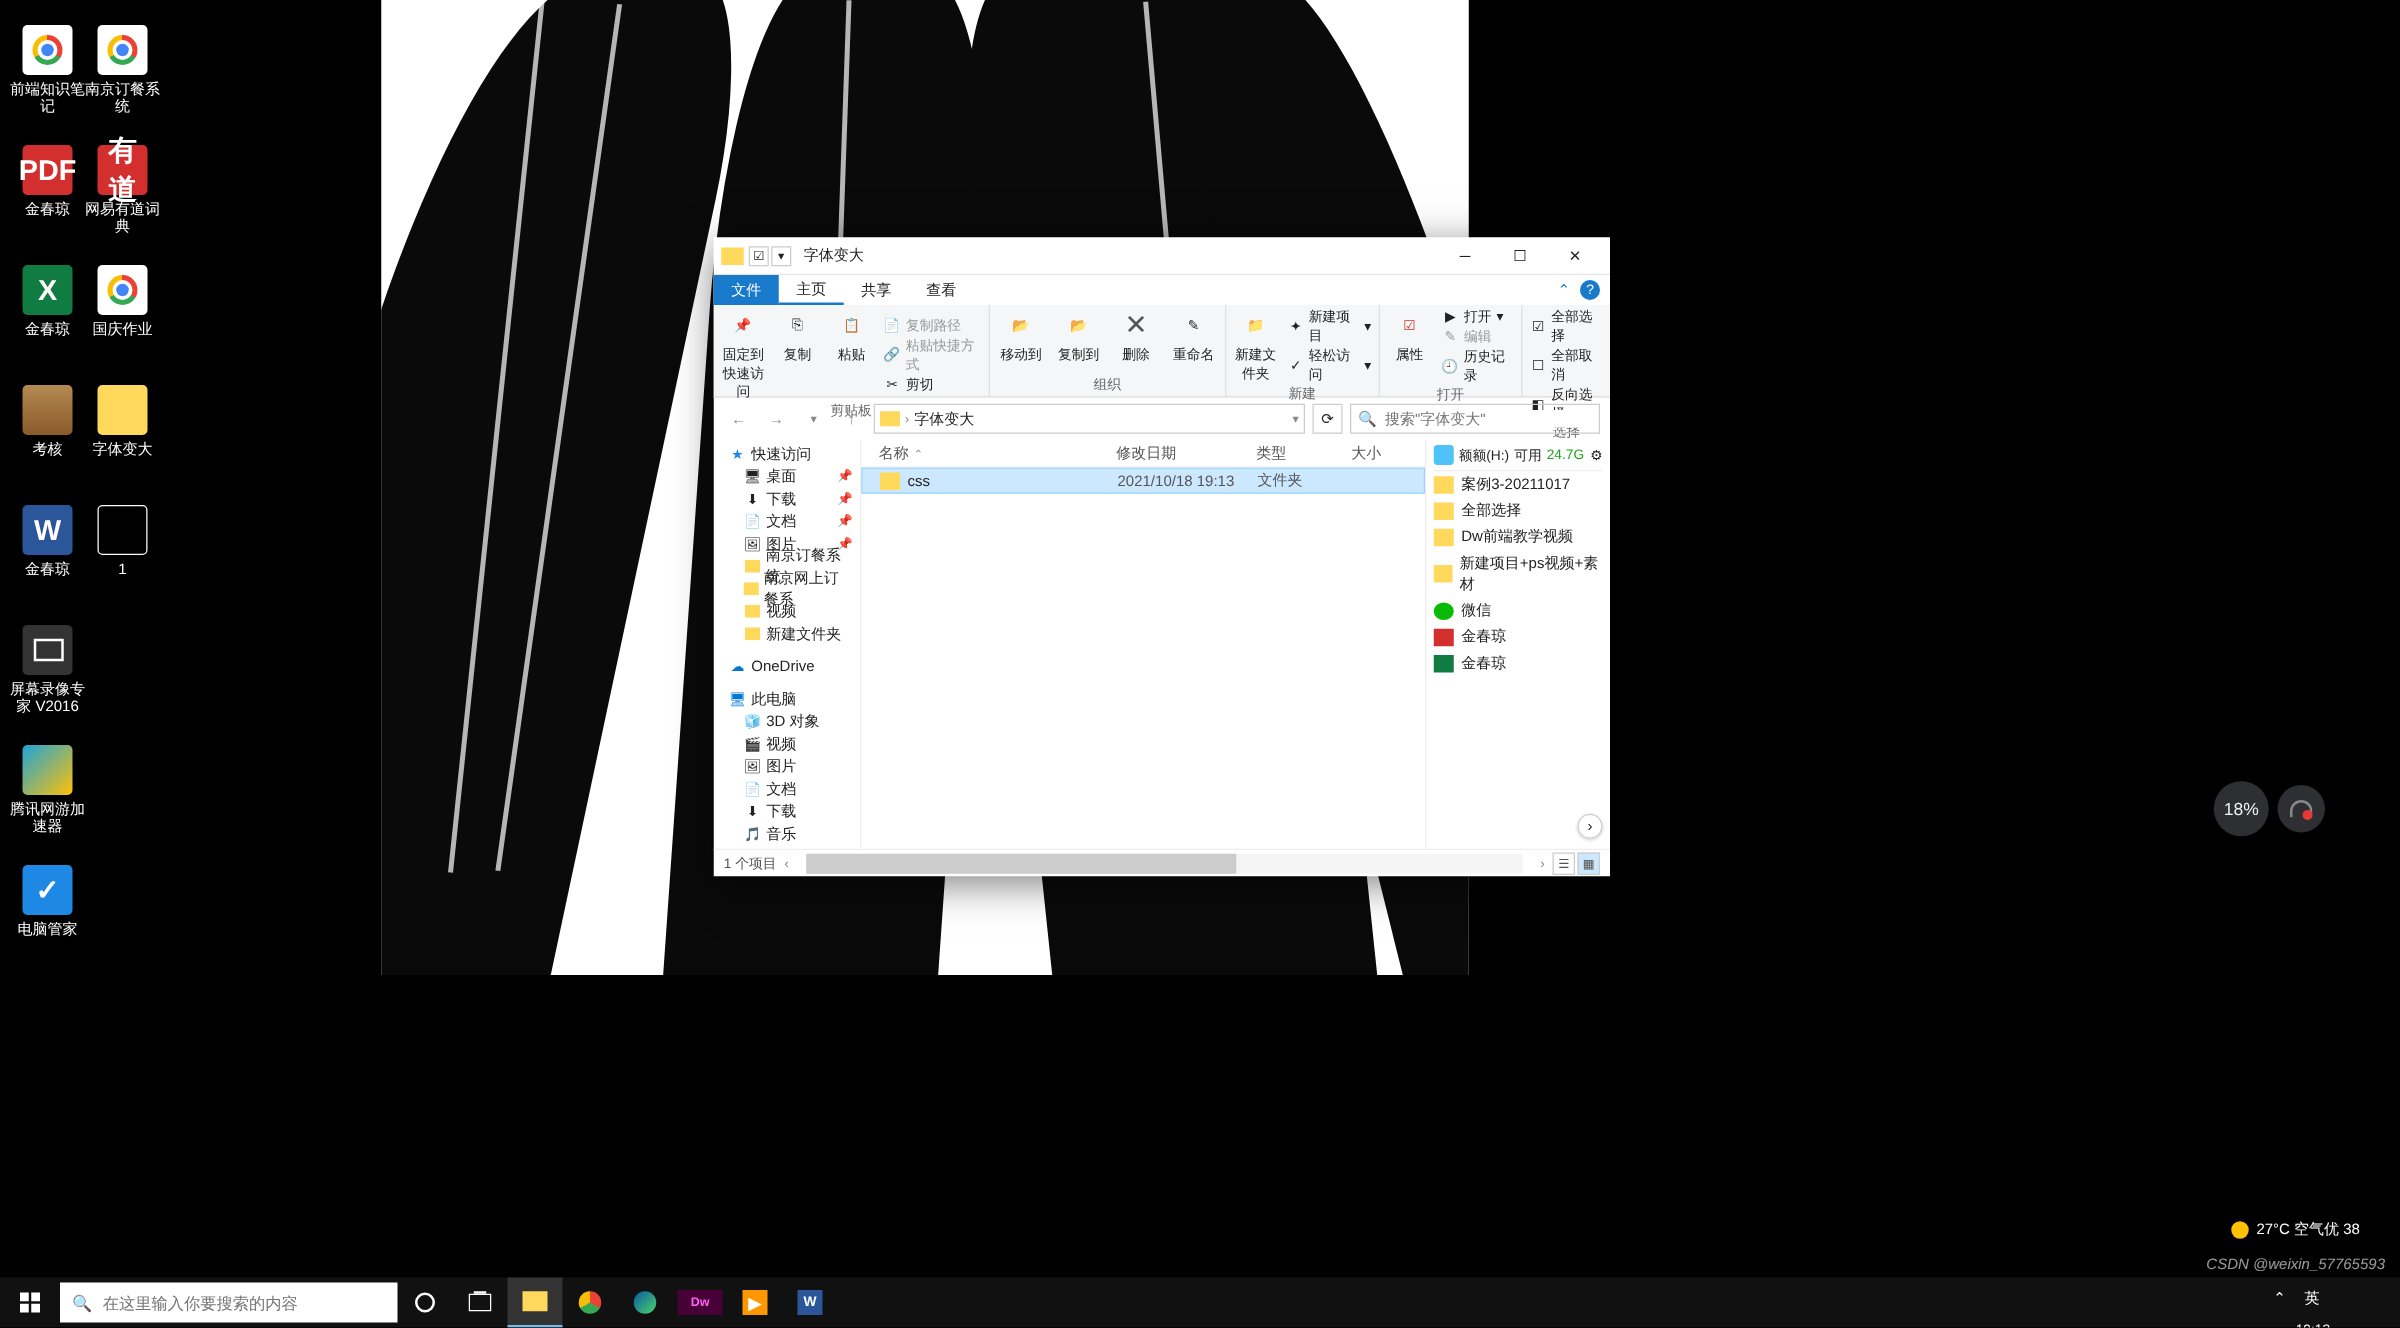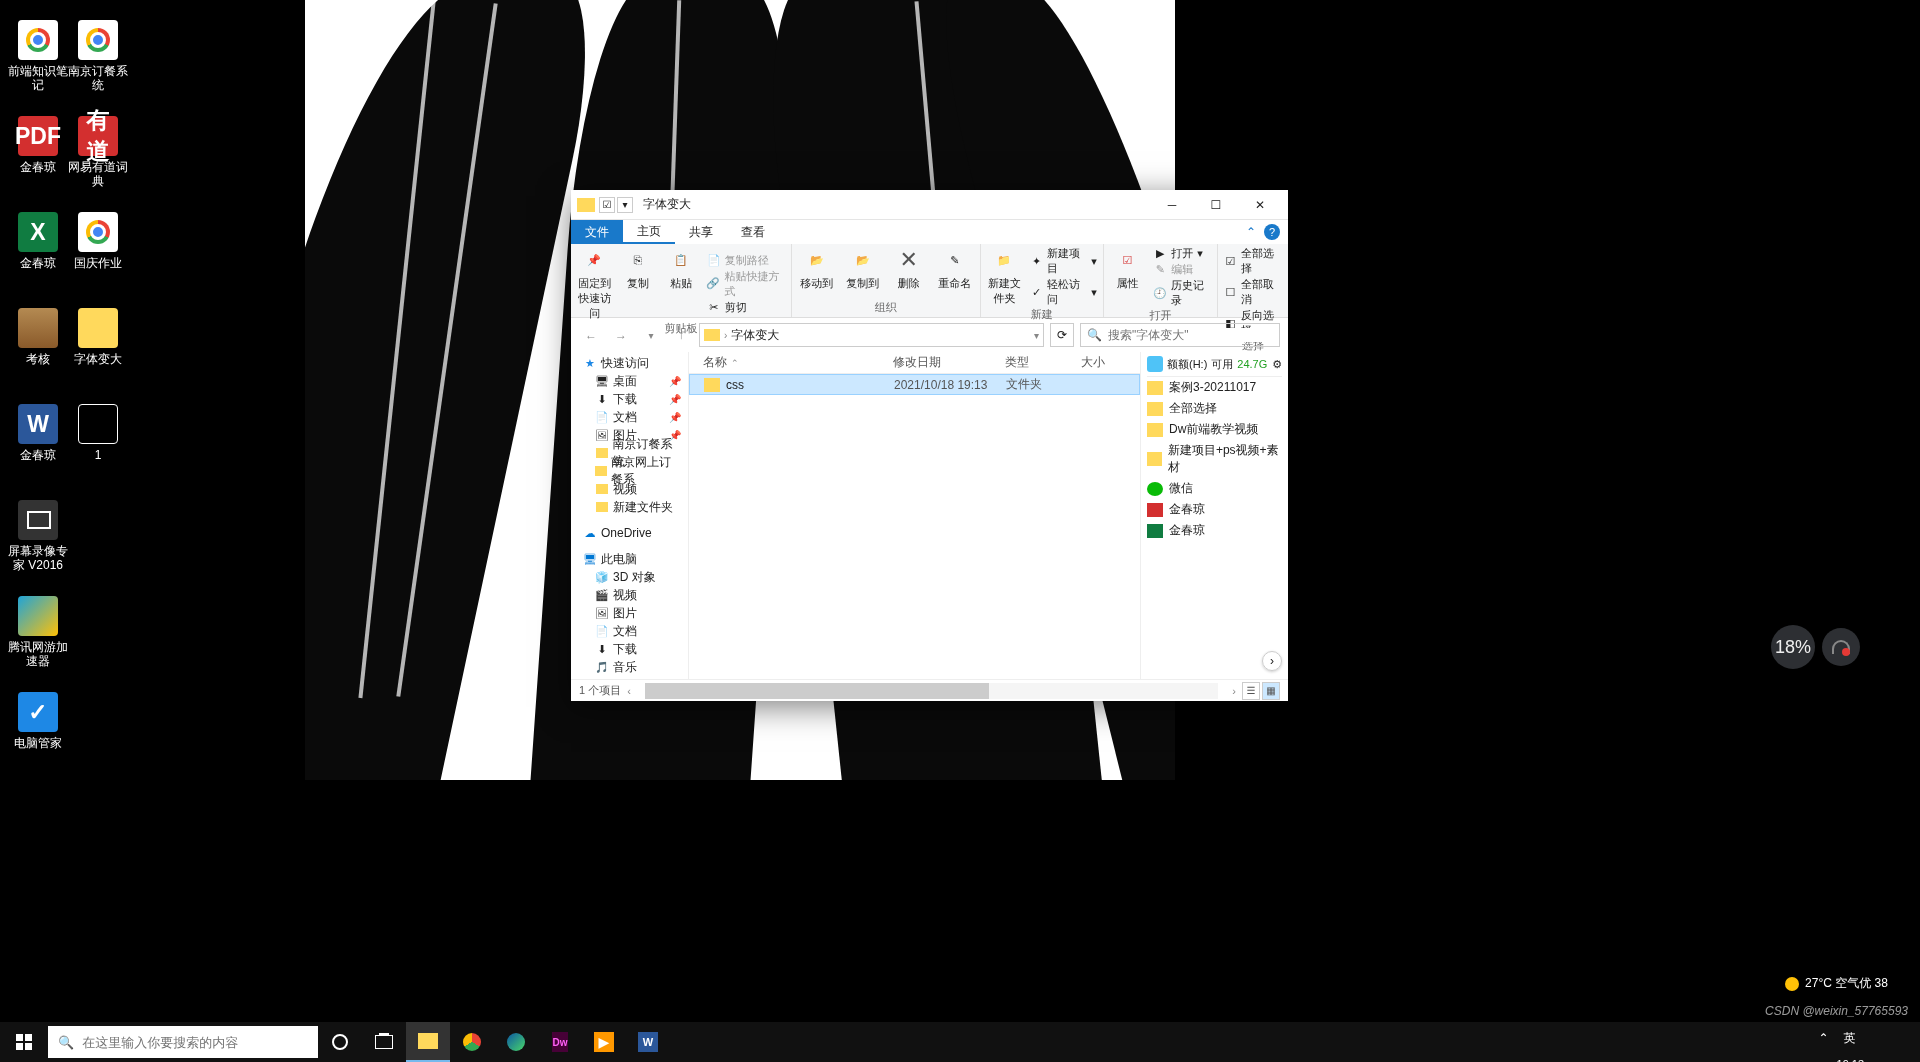--- a/index.html
+++ b/index.html
@@ -105,21 +105,21 @@
 
 .ex-status { height:22px; border-top:1px solid #eee; display:flex; align-items:center; padding:0 8px; font-size:11px; color:#555; }
 .hscroll-track { flex:1; height:16px; margin:0 8px; background:#f5f5f5; position:relative; display:flex; align-items:center; }
 .hscroll-thumb { position:absolute; left:0; width:60%; height:100%; background:#ccc; }
 .hscroll-btn { width:16px; height:16px; display:flex; align-items:center;justify-content:center; color:#888; cursor:pointer; }
 .view-toggle { display:flex; gap:2px; }
 .view-toggle .vt { width:18px; height:18px; border:1px solid #ccc; display:flex; align-items:center;justify-content:center; cursor:pointer; font-size:10px; }
 .view-toggle .vt.active { background:#cce8ff; }
 
 
-.float-ind { position:absolute; right:105px; top:625px; width:44px; height:44px; border-radius:50%; background:#2d2f33; color:#eee; display:flex; align-items:center; justify-content:center; font-size:18px; box-shadow:0 2px 8px rgba(0,0,0,.5); }
+.float-ind { position:absolute; right:105px; top:625px; width:44px; height:44px; border-radius:50%; background:#2d2f33; color:#eee; display:flex; align-items:center; justify-content:center; font-size:14px; box-shadow:0 2px 8px rgba(0,0,0,.5); }
 .float-ind2 { position:absolute; right:60px; top:628px; width:38px; height:38px; border-radius:50%; background:#2d2f33; display:flex; align-items:center; justify-content:center; }
 .float-ind2 .wifi{ width:18px;height:14px;border:2px solid #888;border-bottom:none;border-radius:18px 18px 0 0; position:relative;}
 .float-ind2 .dot{position:absolute;right:-2px;bottom:-2px;width:8px;height:8px;border-radius:50%;background:#e53935;}
 
 
 .taskbar { position:absolute; left:0; right:0; bottom:0; height:40px; background:#111; display:flex; align-items:center; color:#fff; font-size:13px; }
 .start-btn { width:48px; height:40px; display:flex; align-items:center; justify-content:center; cursor:pointer; }
 .win-logo { width:16px;height:16px; display:grid; grid-template-columns:1fr 1fr; grid-template-rows:1fr 1fr; gap:2px; }
 .win-logo span{ background:#fff; }
 .search-box { width:270px; height:32px; background:#fff; margin-left:0; display:flex; align-items:center; padding:0 10px; gap:8px; cursor:text; }
@@ -566,21 +566,21 @@
         <div class="tb-ic">
           <div style="width:18px;height:18px;border-radius:50%;background:conic-gradient(#ea4335 0 120deg,#34a853 120deg 240deg,#fbbc05 240deg)"></div>
         </div>
       </div>
     <div class="tb-btn">
         <div class="tb-ic">
           <div style="width:18px;height:18px;border-radius:50%;background:linear-gradient(135deg,#0c59a4,#49d668)"></div>
         </div>
       </div>
     <div class="tb-btn">
-        <div class="tb-ic" style="background:#470137;color:#ff61f6;font-weight:bold;font-size:10px;width:16px;height:20px">Dw</div>
+        <div class="tb-ic" style="background:#470137;color:#ff61f6;font-weight:bold;font-size:10px;width:36px;height:20px">Dw</div>
       </div>
     <div class="tb-btn">
         <div class="tb-ic" style="background:#ff9800;width:20px;height:20px;display:flex;align-items:center;justify-content:center">▶</div>
       </div>
     <div class="tb-btn">
         <div class="tb-ic" style="background:#2b579a;color:#fff;font-weight:bold;font-size:11px;width:20px;height:20px">W</div>
       </div>
   </div>
   <div class="tb-right">
     <div style="display:flex;align-items:center;gap:6px">

